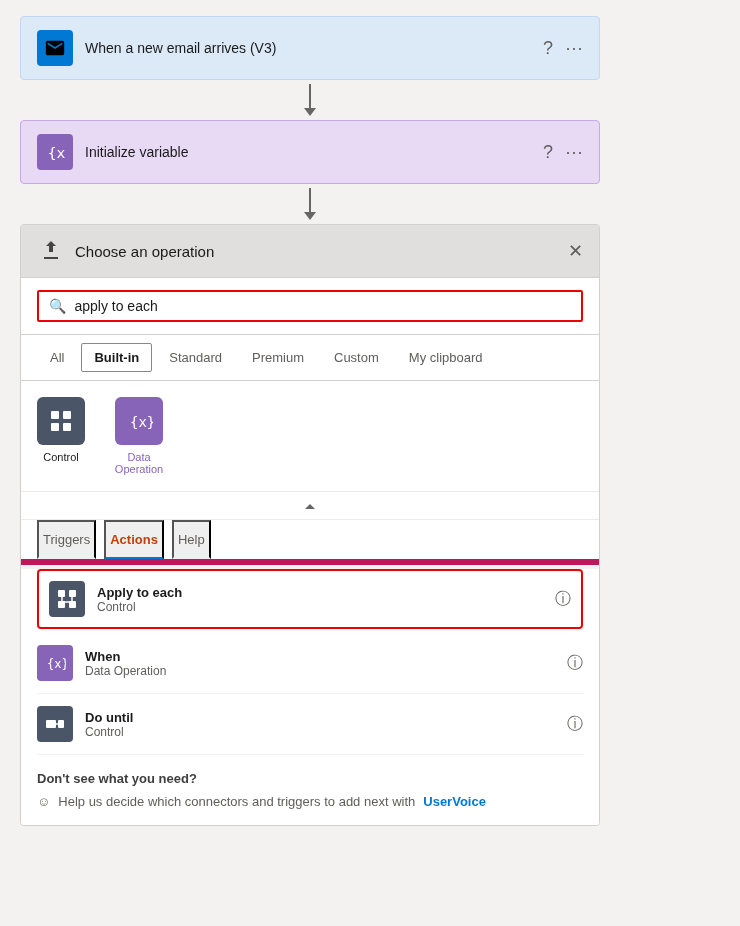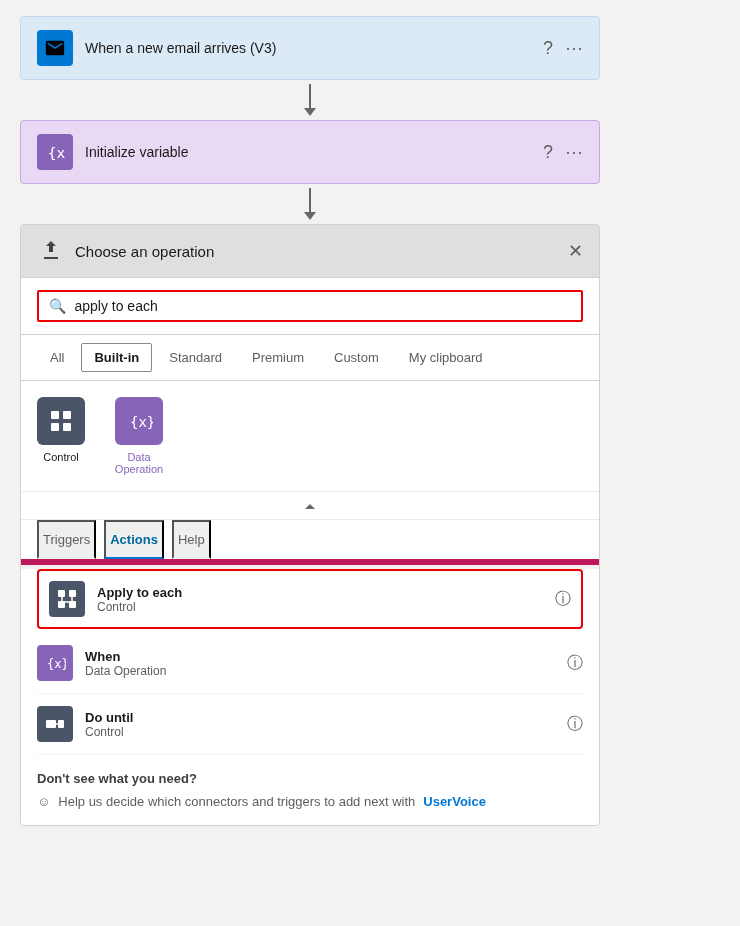--- a/index.html
+++ b/index.html
@@ -278,21 +278,21 @@
     .sub-tab {
       padding: 10px 4px;
       font-size: 13px;
       color: #605e5c;
       cursor: pointer;
       border-bottom: 2px solid transparent;
       font-family: 'Segoe UI', Arial, sans-serif;
     }
 
     .sub-tab.active {
-      color: #0369a1;
+      color: #c2410c;
       font-weight: 600;
       border-bottom: 2px solid #0078d4;
     }
 
     
     .action-list {
       background: white;
       padding: 0 16px;
     }
 

